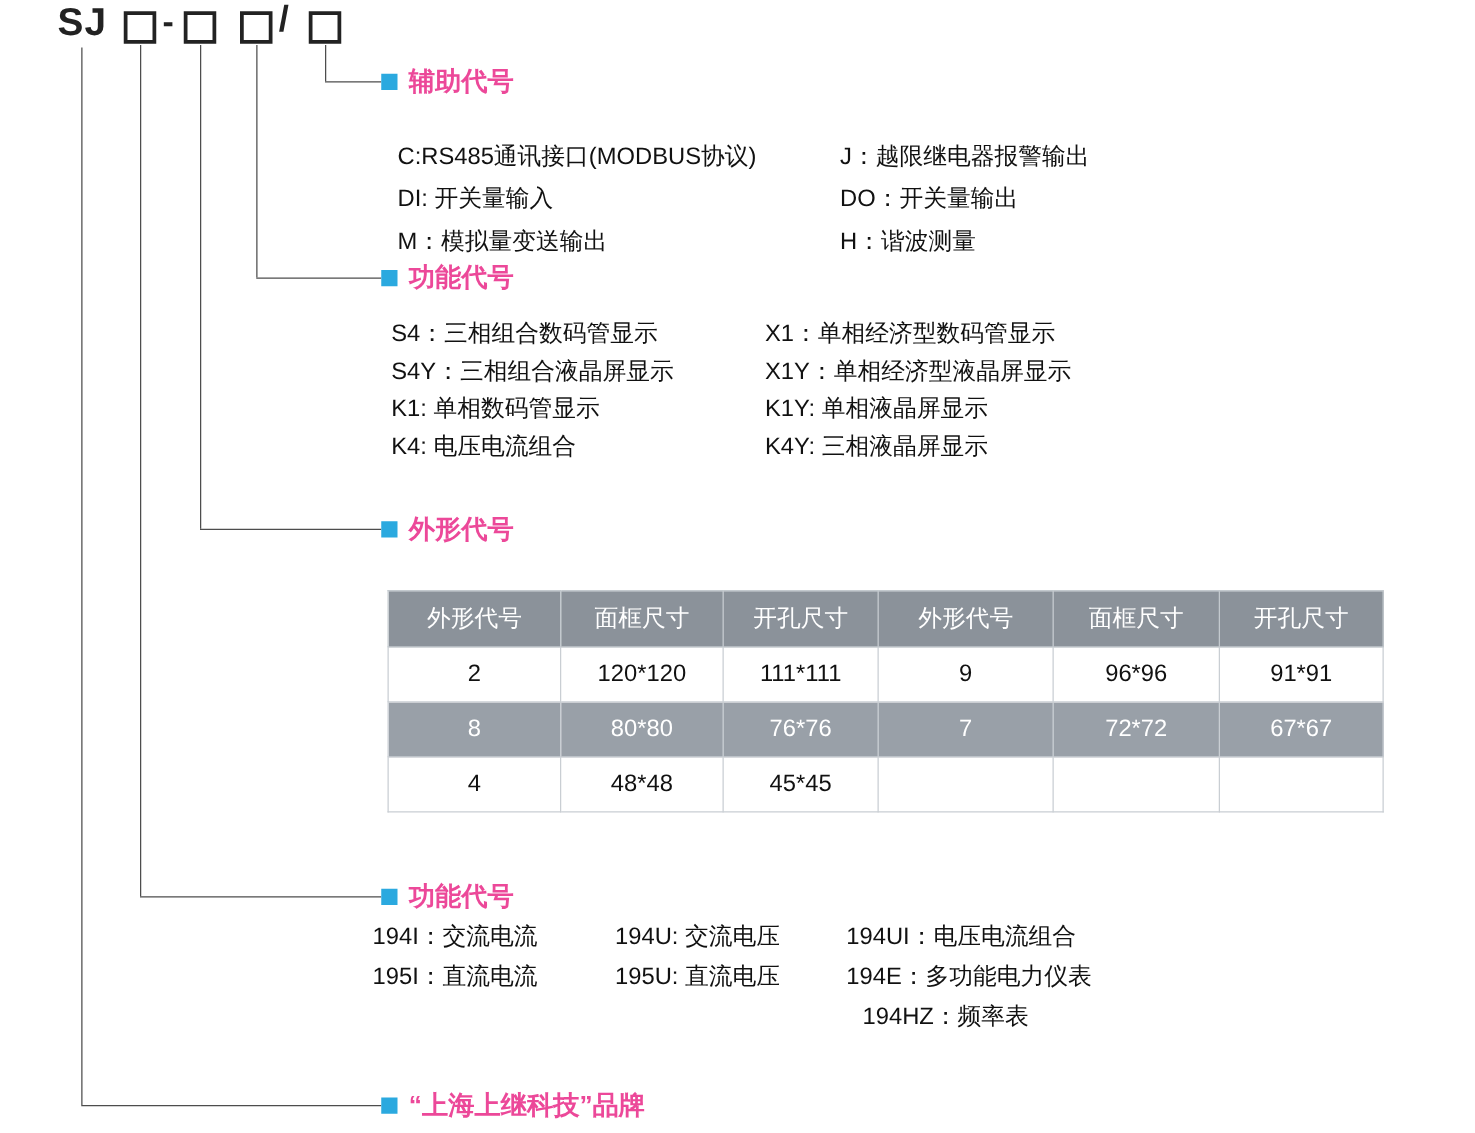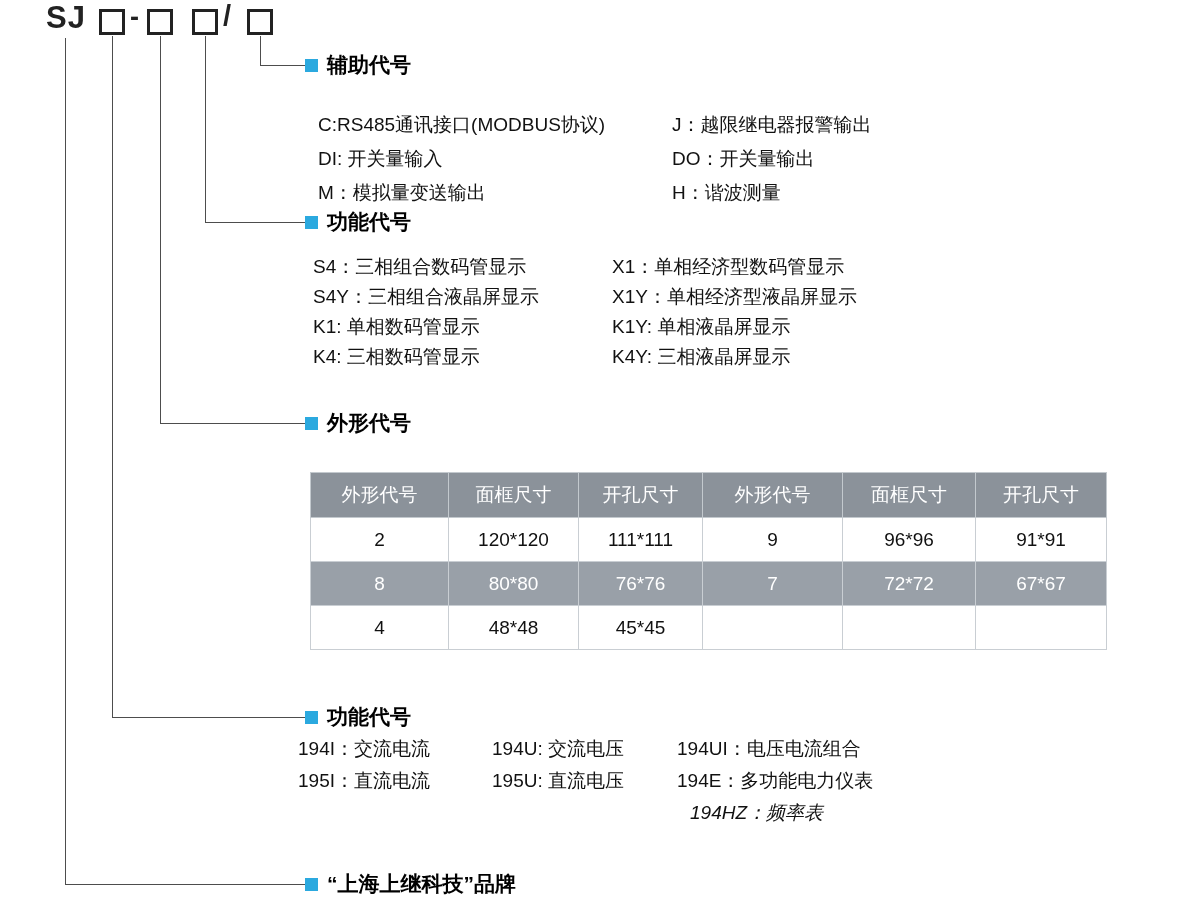--- a/index.html
+++ b/index.html
@@ -13,30 +13,30 @@
   .model-prefix { position:absolute; left:46px; top:0px; font-size:31px; font-weight:bold; letter-spacing:1px; color:#222; }
   .mbox { position:absolute; top:9px; width:20px; height:20px; border:3px solid #222; background:#fff; }
   .msep { position:absolute; font-size:27px; font-weight:bold; color:#222; }
 
   
   .line { position:absolute; background:#4d4d4d; }
   .vline { width:1px; }
   .hline { height:1px; }
 
   
-  .sec-header { position:absolute; height:26px; display:flex; align-items:center; font-size:21px; font-weight:bold; color:#000000; white-space:nowrap; }
+  .sec-header { position:absolute; height:26px; display:flex; align-items:center; font-size:21px; font-weight:bold; color:#ec4899; white-space:nowrap; }
   .sec-header .bullet { width:13px; height:13px; background:#2BA9DF; margin-right:9px; flex:none; }
 
   
   .code-grid { position:absolute; display:grid; font-size:19px; color:#111; }
   .code-grid span { display:flex; align-items:center; white-space:nowrap; }
   .aux-grid { left:318px; top:88px; grid-template-columns:354px auto; grid-auto-rows:34px;margin-top:20px; }
   .display-grid { left:313px; top:252px; grid-template-columns:299px auto; grid-auto-rows:30px; }
   .function-grid { left:298px; top:733px; grid-template-columns:194px 185px auto; grid-auto-rows:32px; }
-  .indent { padding-left:13px;font-style:italic; }
+  .indent { padding-left:13px; }
 
   
   .shape-table { position:absolute; left:310px; top:472px; border-collapse:collapse; text-align:center; font-size:19px; table-layout:fixed; }
   .shape-table th { background:#8B929A; color:#ffffff; font-weight:normal; height:44px; border:1px solid #c3c9ce; padding:0; }
   .shape-table td { height:43px; border:1px solid #c9ced3; padding:0; color:#111; background:#fff; }
   .shape-table tr.hl td { background:#99A0A8; color:#ffffff; }
 </style>
 </head>
 <body>
 
@@ -82,21 +82,21 @@
     <span class="bullet"></span>
     <span>功能代号</span>
   </div>
   <div class="code-grid display-grid">
     <span>S4：三相组合数码管显示</span>
     <span>X1：单相经济型数码管显示</span>
     <span>S4Y：三相组合液晶屏显示</span>
     <span>X1Y：单相经济型液晶屏显示</span>
     <span>K1: 单相数码管显示</span>
     <span>K1Y: 单相液晶屏显示</span>
-    <span>K4: 三相数码管显示</span>
+    <span>K4: 电压电流组合</span>
     <span>K4Y: 三相液晶屏显示</span>
   </div>
 
   <div class="sec-header" style="left:305px; top:410px;">
     <span class="bullet"></span>
     <span>外形代号</span>
   </div>
   <table class="shape-table">
     <colgroup>
       <col style="width:138px">

